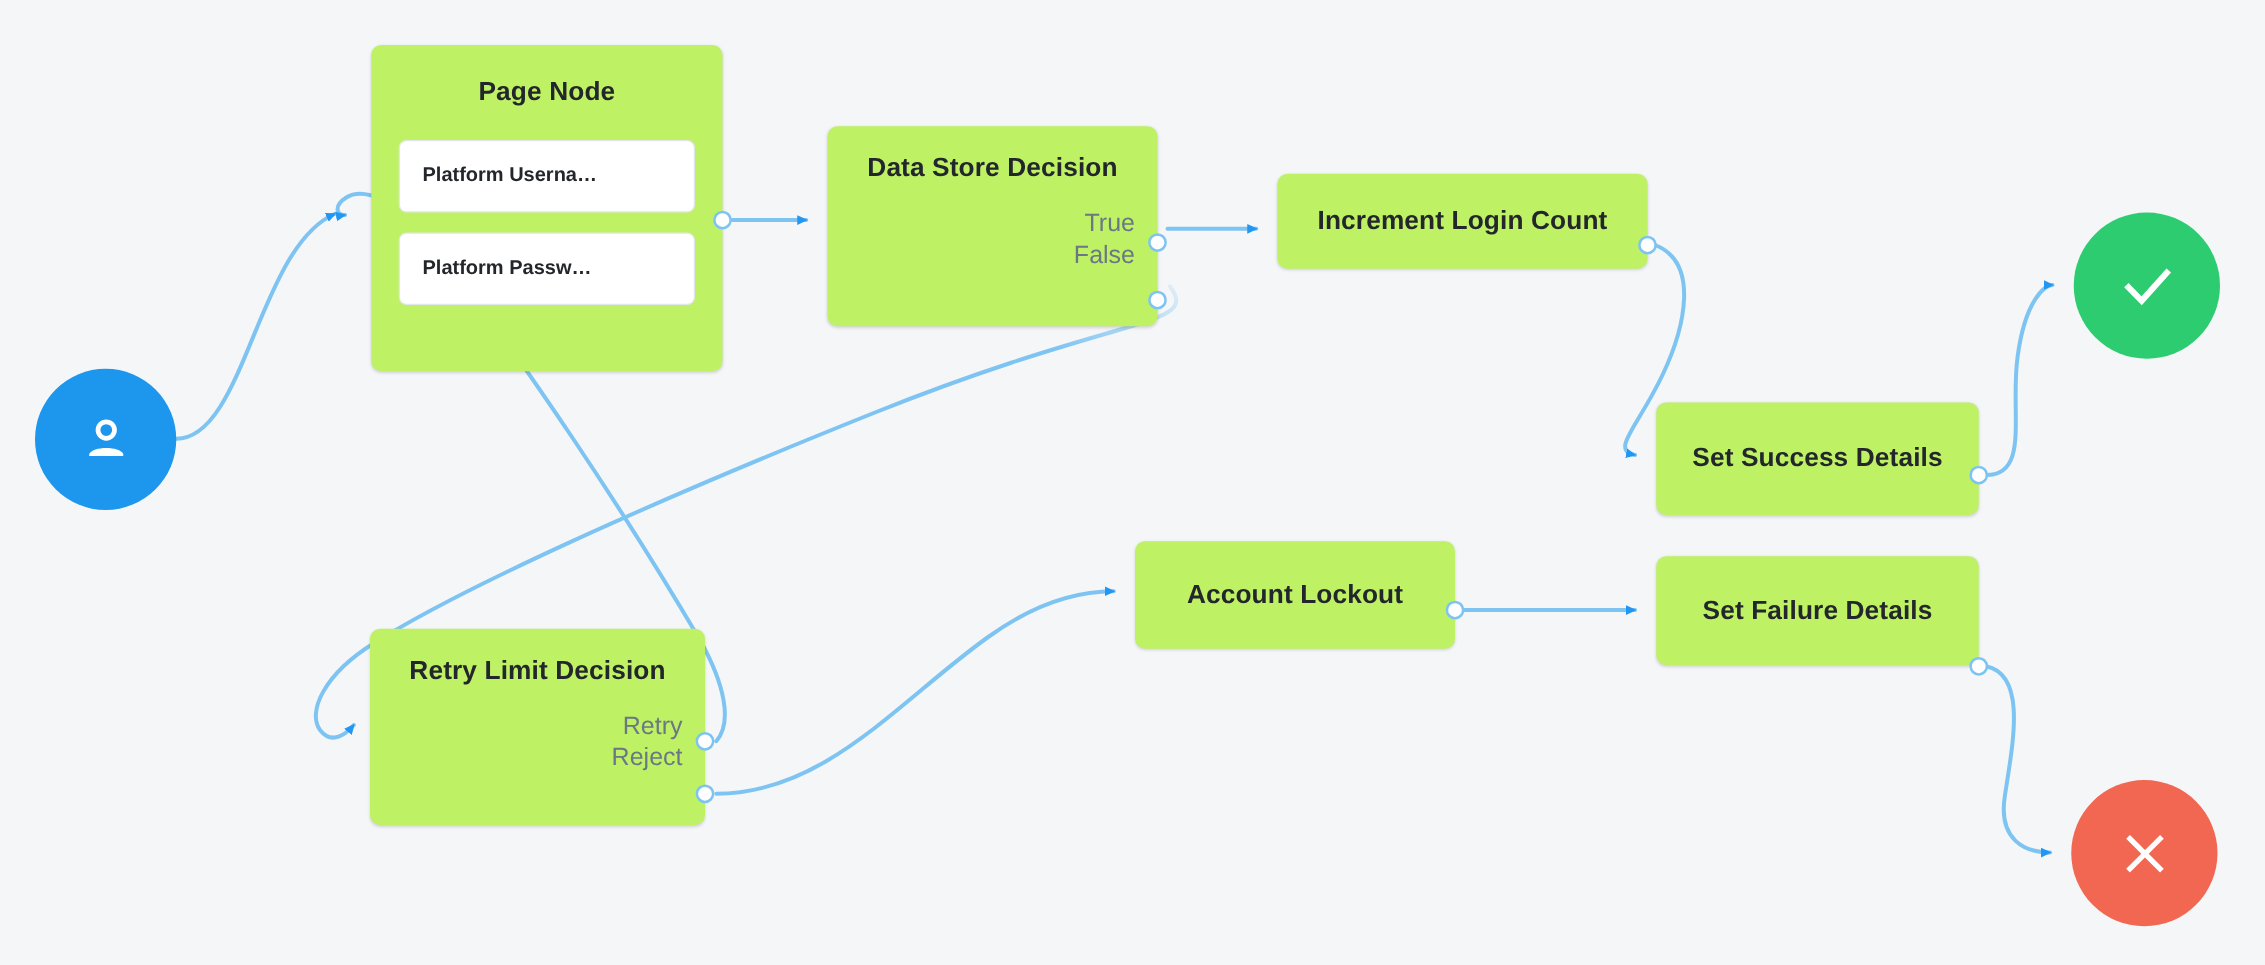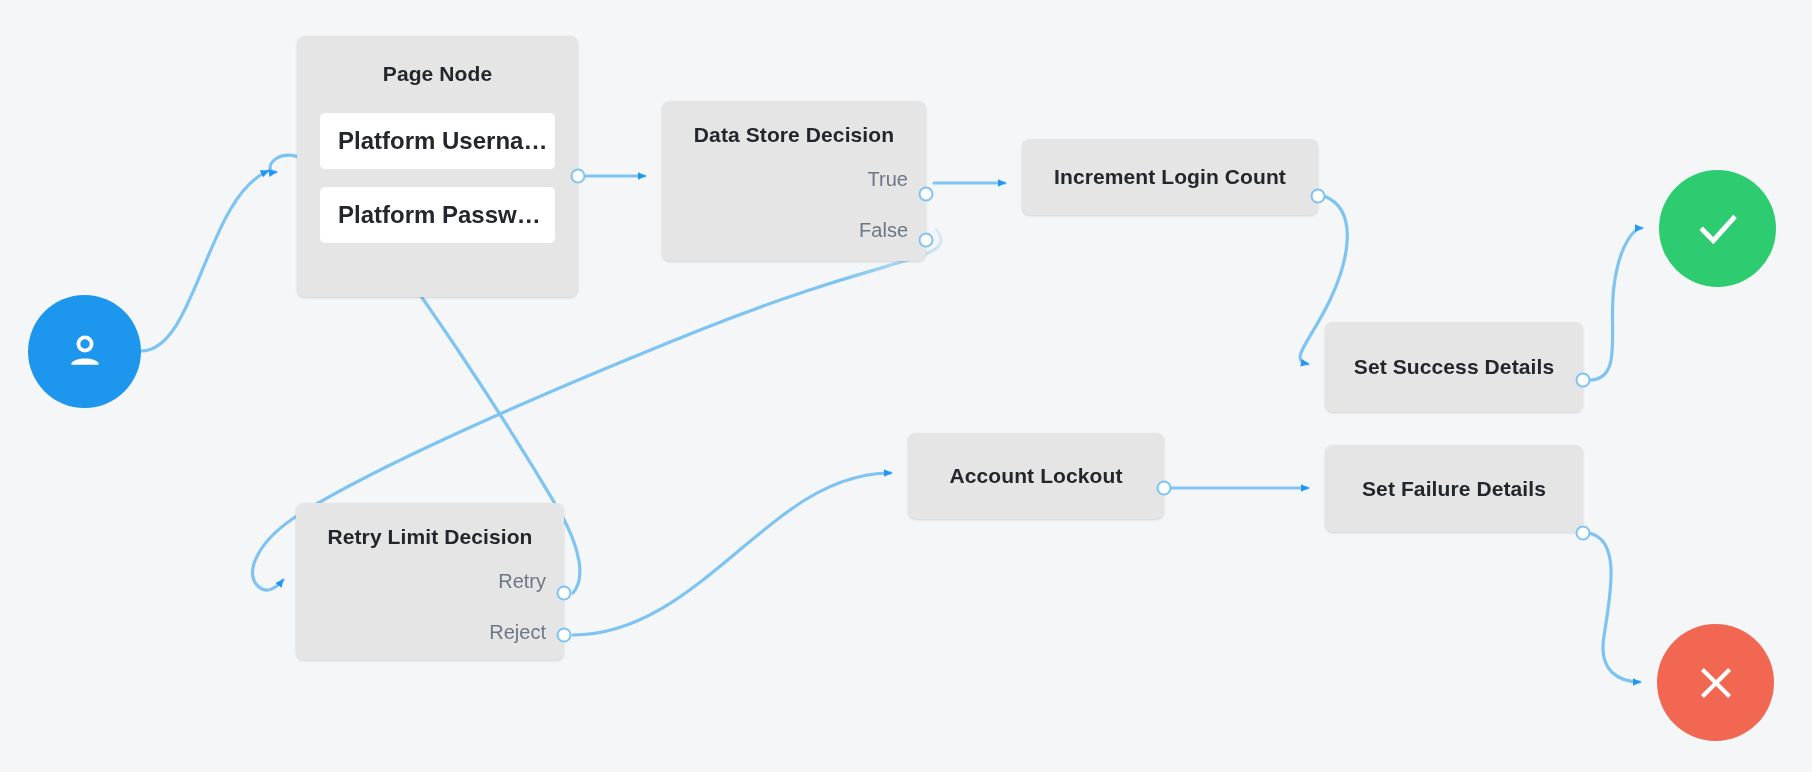--- a/index.html
+++ b/index.html
@@ -16,21 +16,21 @@
     width:1812px;height:772px;
   }
   #edge-layer{
     position:absolute;left:0;top:0;
     width:1812px;height:772px;
     pointer-events:none;
   }
   .node{
     position:absolute;
     box-sizing:border-box;
-    background:#e5e5e5;
+    background:#bef264;
     border-radius:8px;
     box-shadow:0 1px 3px rgba(16,24,40,0.10), 0 1px 2px rgba(16,24,40,0.06);
   }
   .node-title{
     font-size:21px;
     font-weight:bold;
     color:#23262b;
     text-align:center;
     letter-spacing:0.1px;
     white-space:nowrap;
@@ -43,38 +43,38 @@
   .page-node .node-title{margin:0 0 26px 0;}
   .field{
     box-sizing:border-box;
     height:58px;
     border:1px solid #e2e5ea;
     border-radius:6px;
     background:#ffffff;
     display:flex;align-items:center;
     padding:0 18px;
     margin-bottom:16px;
-    font-size:24px;
+    font-size:16px;
     font-weight:bold;
     color:#23262b;
     white-space:nowrap;
     overflow:hidden;
   }
   .field:last-child{margin-bottom:0;}
 
   
   .decision{
     padding:22px 18px 18px 18px;
     display:flex;flex-direction:column;
   }
   .decision .node-title{margin:0 0 22px 0;}
   .outputs{
     display:flex;flex-direction:column;
     align-items:flex-end;
-    gap:31px;
+    gap:5px;
   }
   .output-label{
     font-size:20px;
     color:#6b7785;
     white-space:nowrap;
     line-height:1;
   }
   .ds-decision{left:662px;top:101px;width:264px;height:160px;}
   .retry-decision{left:296px;top:503px;width:268px;height:157px;}
 

